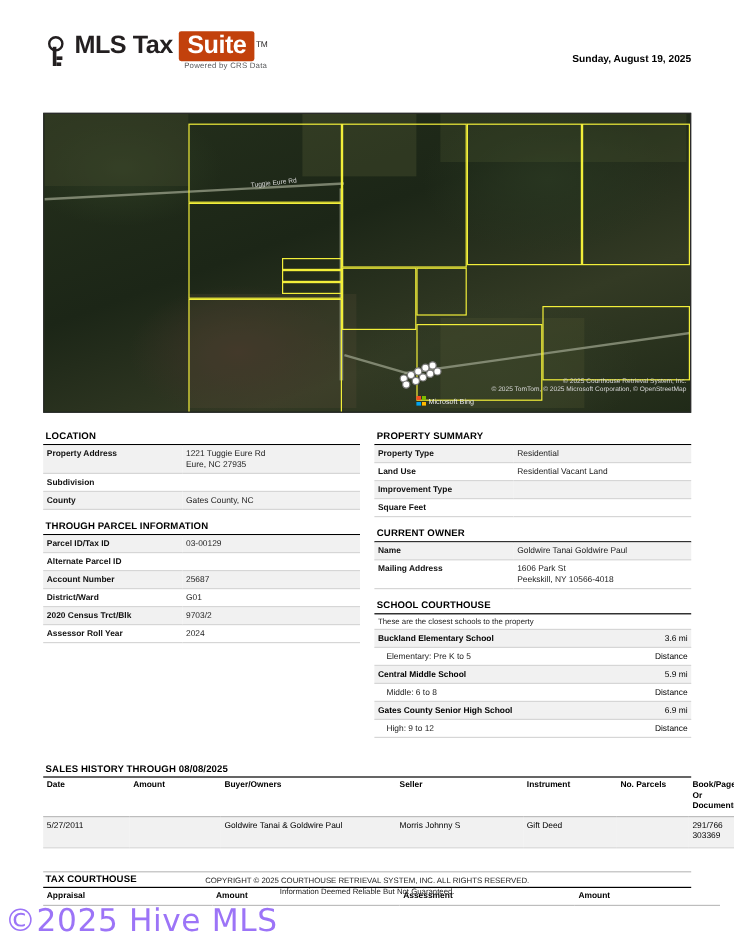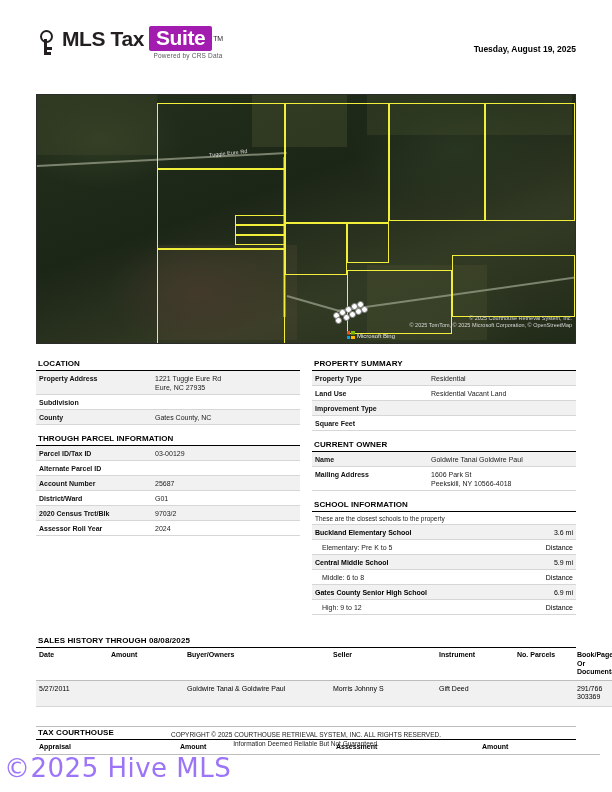--- a/index.html
+++ b/index.html
@@ -65,24 +65,24 @@
     width: 4px; height: 2.5px;
     background: #231f20;
   }
   .logo-text {
     font-size: 21px;
     font-weight: bold;
     color: #231f20;
     letter-spacing: -0.4px;
     line-height: 24px;
     display: flex;
-    align-items: center;
+    align-items: flex-start;
   }
   .logo-suite {
-    background: #a21caf;
+    background: #c2410c;
     color: #ffffff;
     padding: 0px 7px 1px 7px;
     margin-left: 5px;
     border-radius: 2px;
     font-size: 21px;
     font-weight: bold;
   }
   .logo-tm {
     font-size: 7px;
     vertical-align: super;
@@ -312,21 +312,21 @@
       </div>
       <div>
         <div class="logo-text">
           <span>MLS Tax</span>
           <span class="logo-suite">Suite</span>
           <span class="logo-tm">TM</span>
         </div>
         <div class="logo-sub">Powered by CRS Data</div>
       </div>
     </div>
-    <div class="doc-date">Tuesday, August 19, 2025</div>
+    <div class="doc-date">Sunday, August 19, 2025</div>
   </div>
 
   <div class="map">
     <div class="map-bg"></div>
 
     <div class="field" style="left:0px; top:0px; width:120px; height:60px;"></div>
     <div class="field" style="left:215px; top:0px; width:95px; height:52px; background:rgba(90,95,55,0.30);"></div>
     <div class="field" style="left:330px; top:0px; width:205px; height:40px; background:rgba(80,88,50,0.28);"></div>
     <div class="field" style="left:120px; top:150px; width:140px; height:95px; background:rgba(96,84,60,0.22);"></div>
     <div class="field" style="left:330px; top:170px; width:120px; height:75px; background:rgba(86,92,52,0.25);"></div>
@@ -458,21 +458,21 @@
           <td class="v">Goldwire Tanai Goldwire Paul</td>
         </tr>
         <tr class="plain">
           <td class="k">Mailing Address</td>
           <td class="v" style="white-space:pre-line;">1606 Park St
 Peekskill, NY 10566-4018</td>
         </tr>
       </tbody>
         </table>
 
-      <div class="sect-title" style="margin-top:6px;">SCHOOL INFORMATION</div>
+      <div class="sect-title" style="margin-top:6px;">SCHOOL COURTHOUSE</div>
       <div class="school-note">These are the closest schools to the property</div>
       <table class="school">
         <tbody>
             <tr class="shade">
           <td class="name">Buckland Elementary School</td>
           <td class="right">3.6 mi</td>
         </tr>
         <tr class="plain">
           <td class="sub">Elementary: Pre K to 5</td>
           <td class="right">Distance</td>

